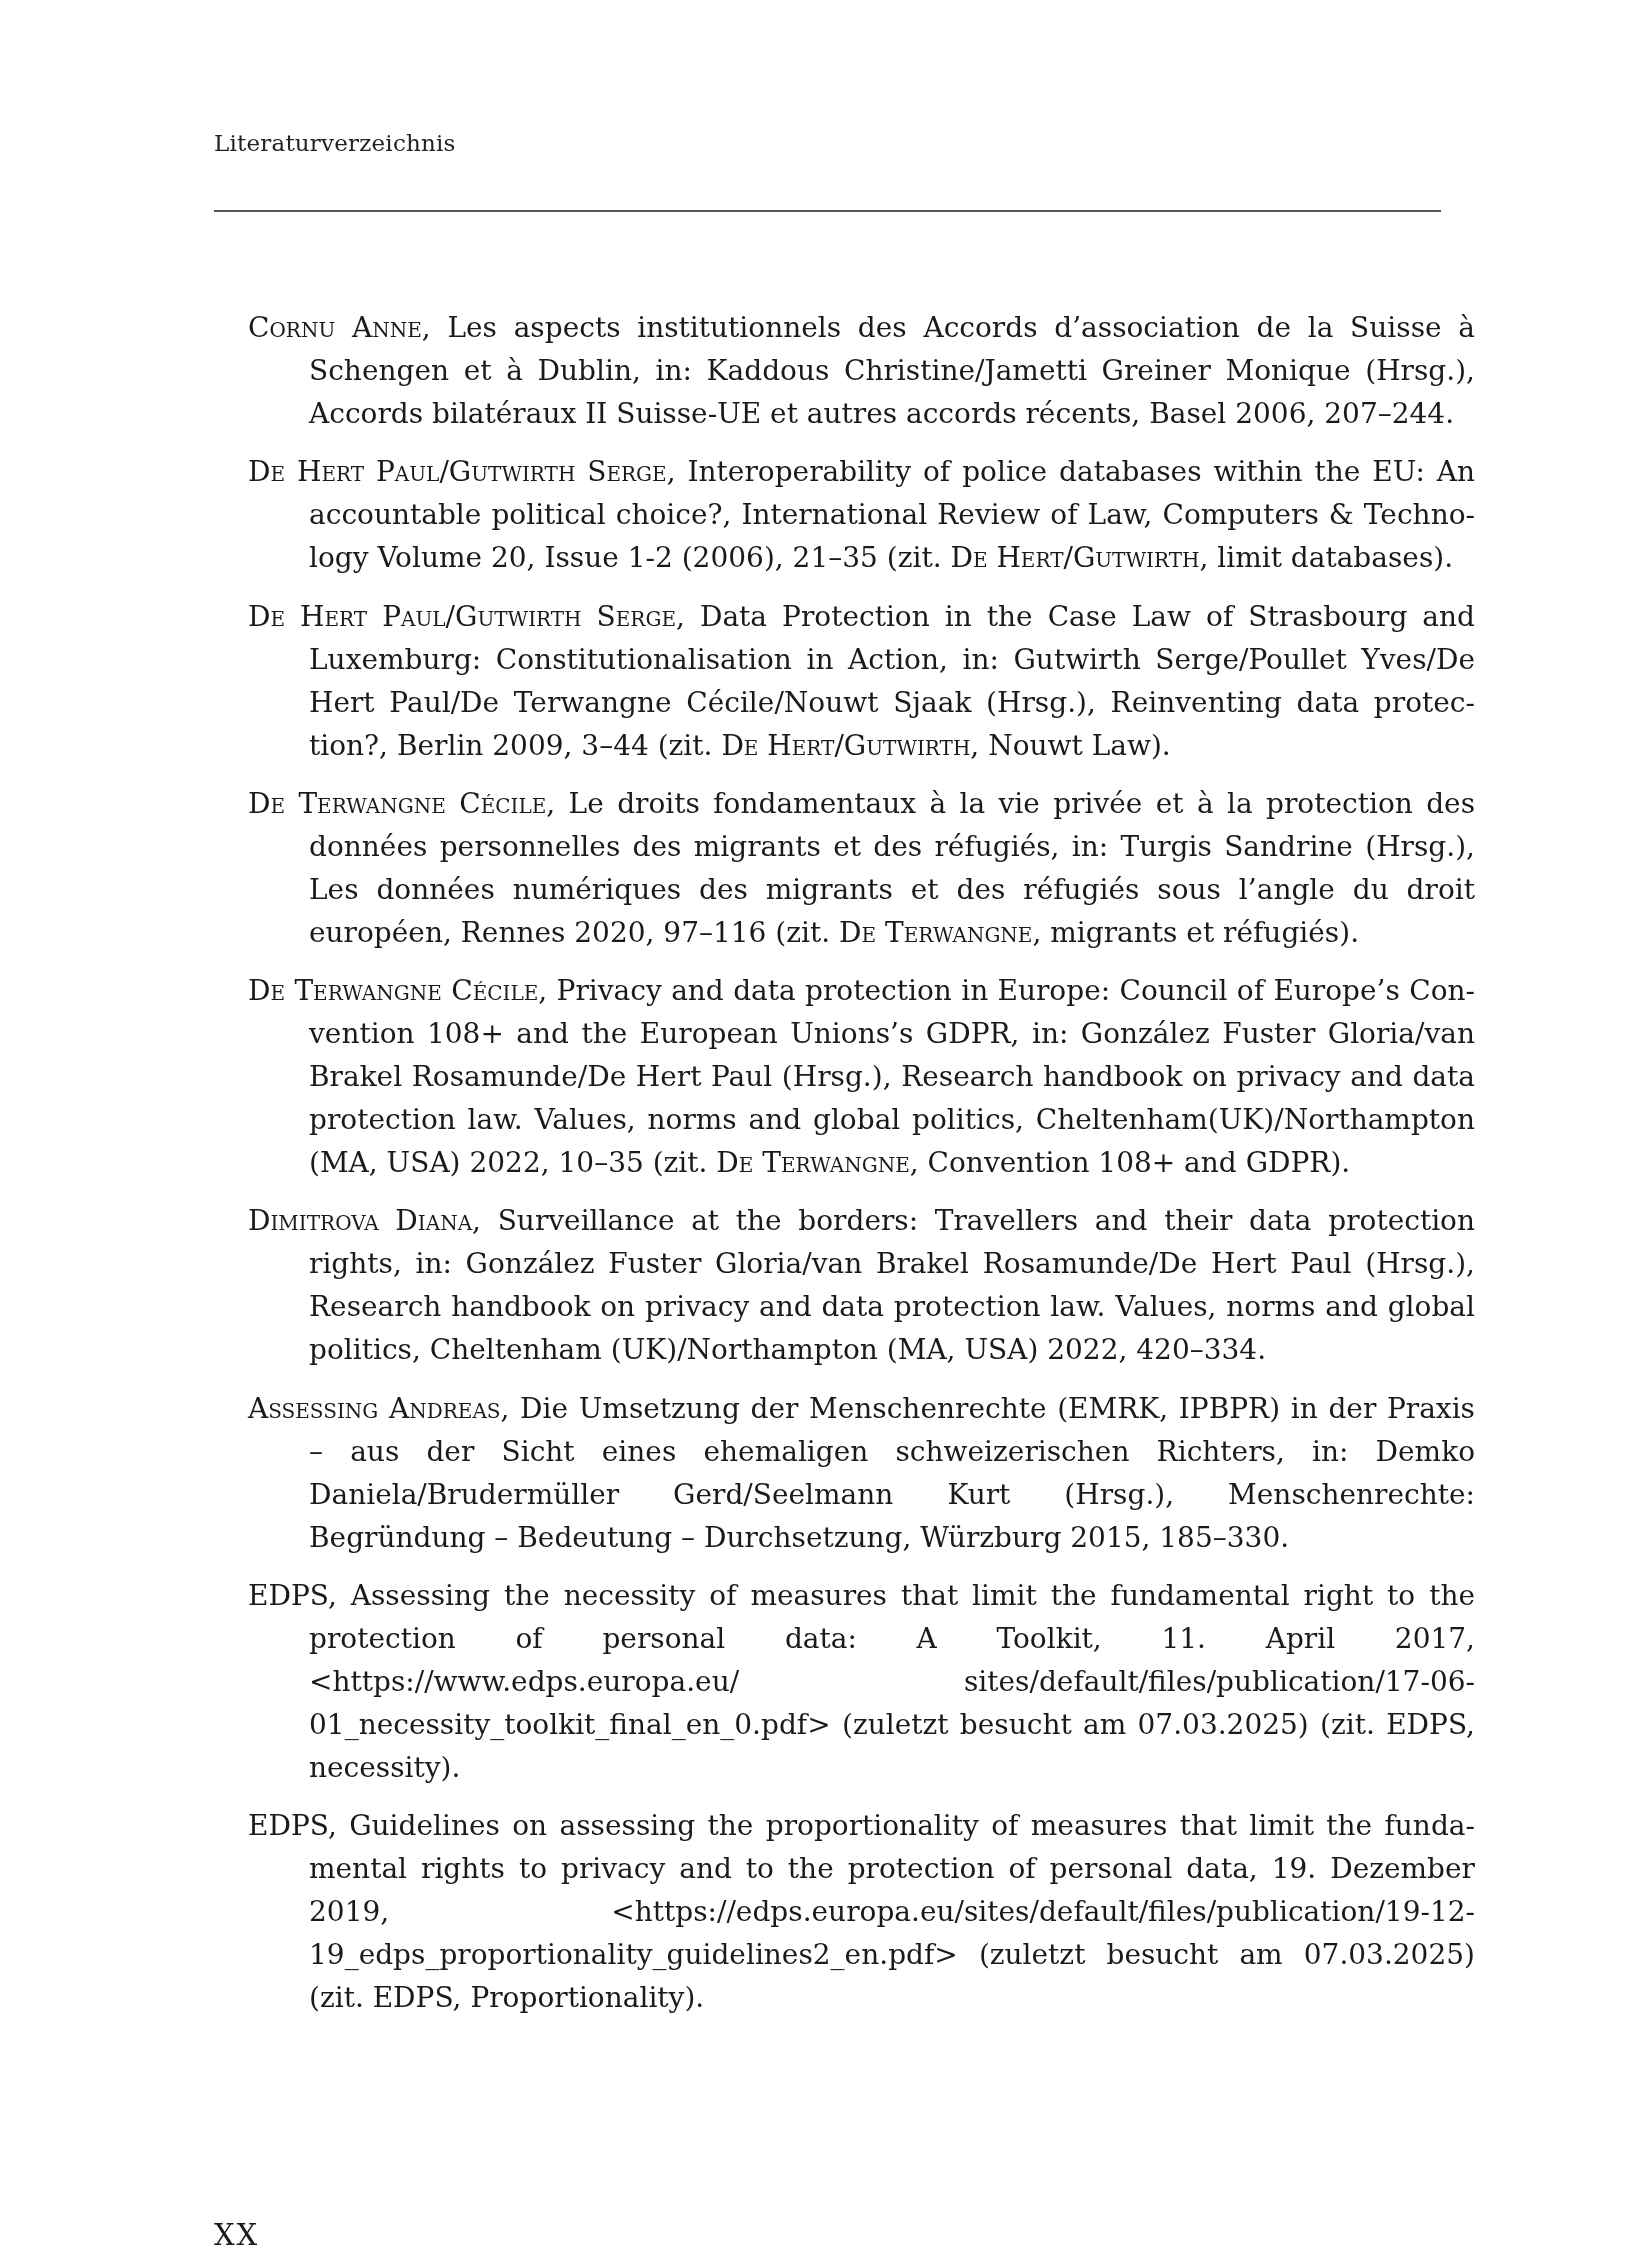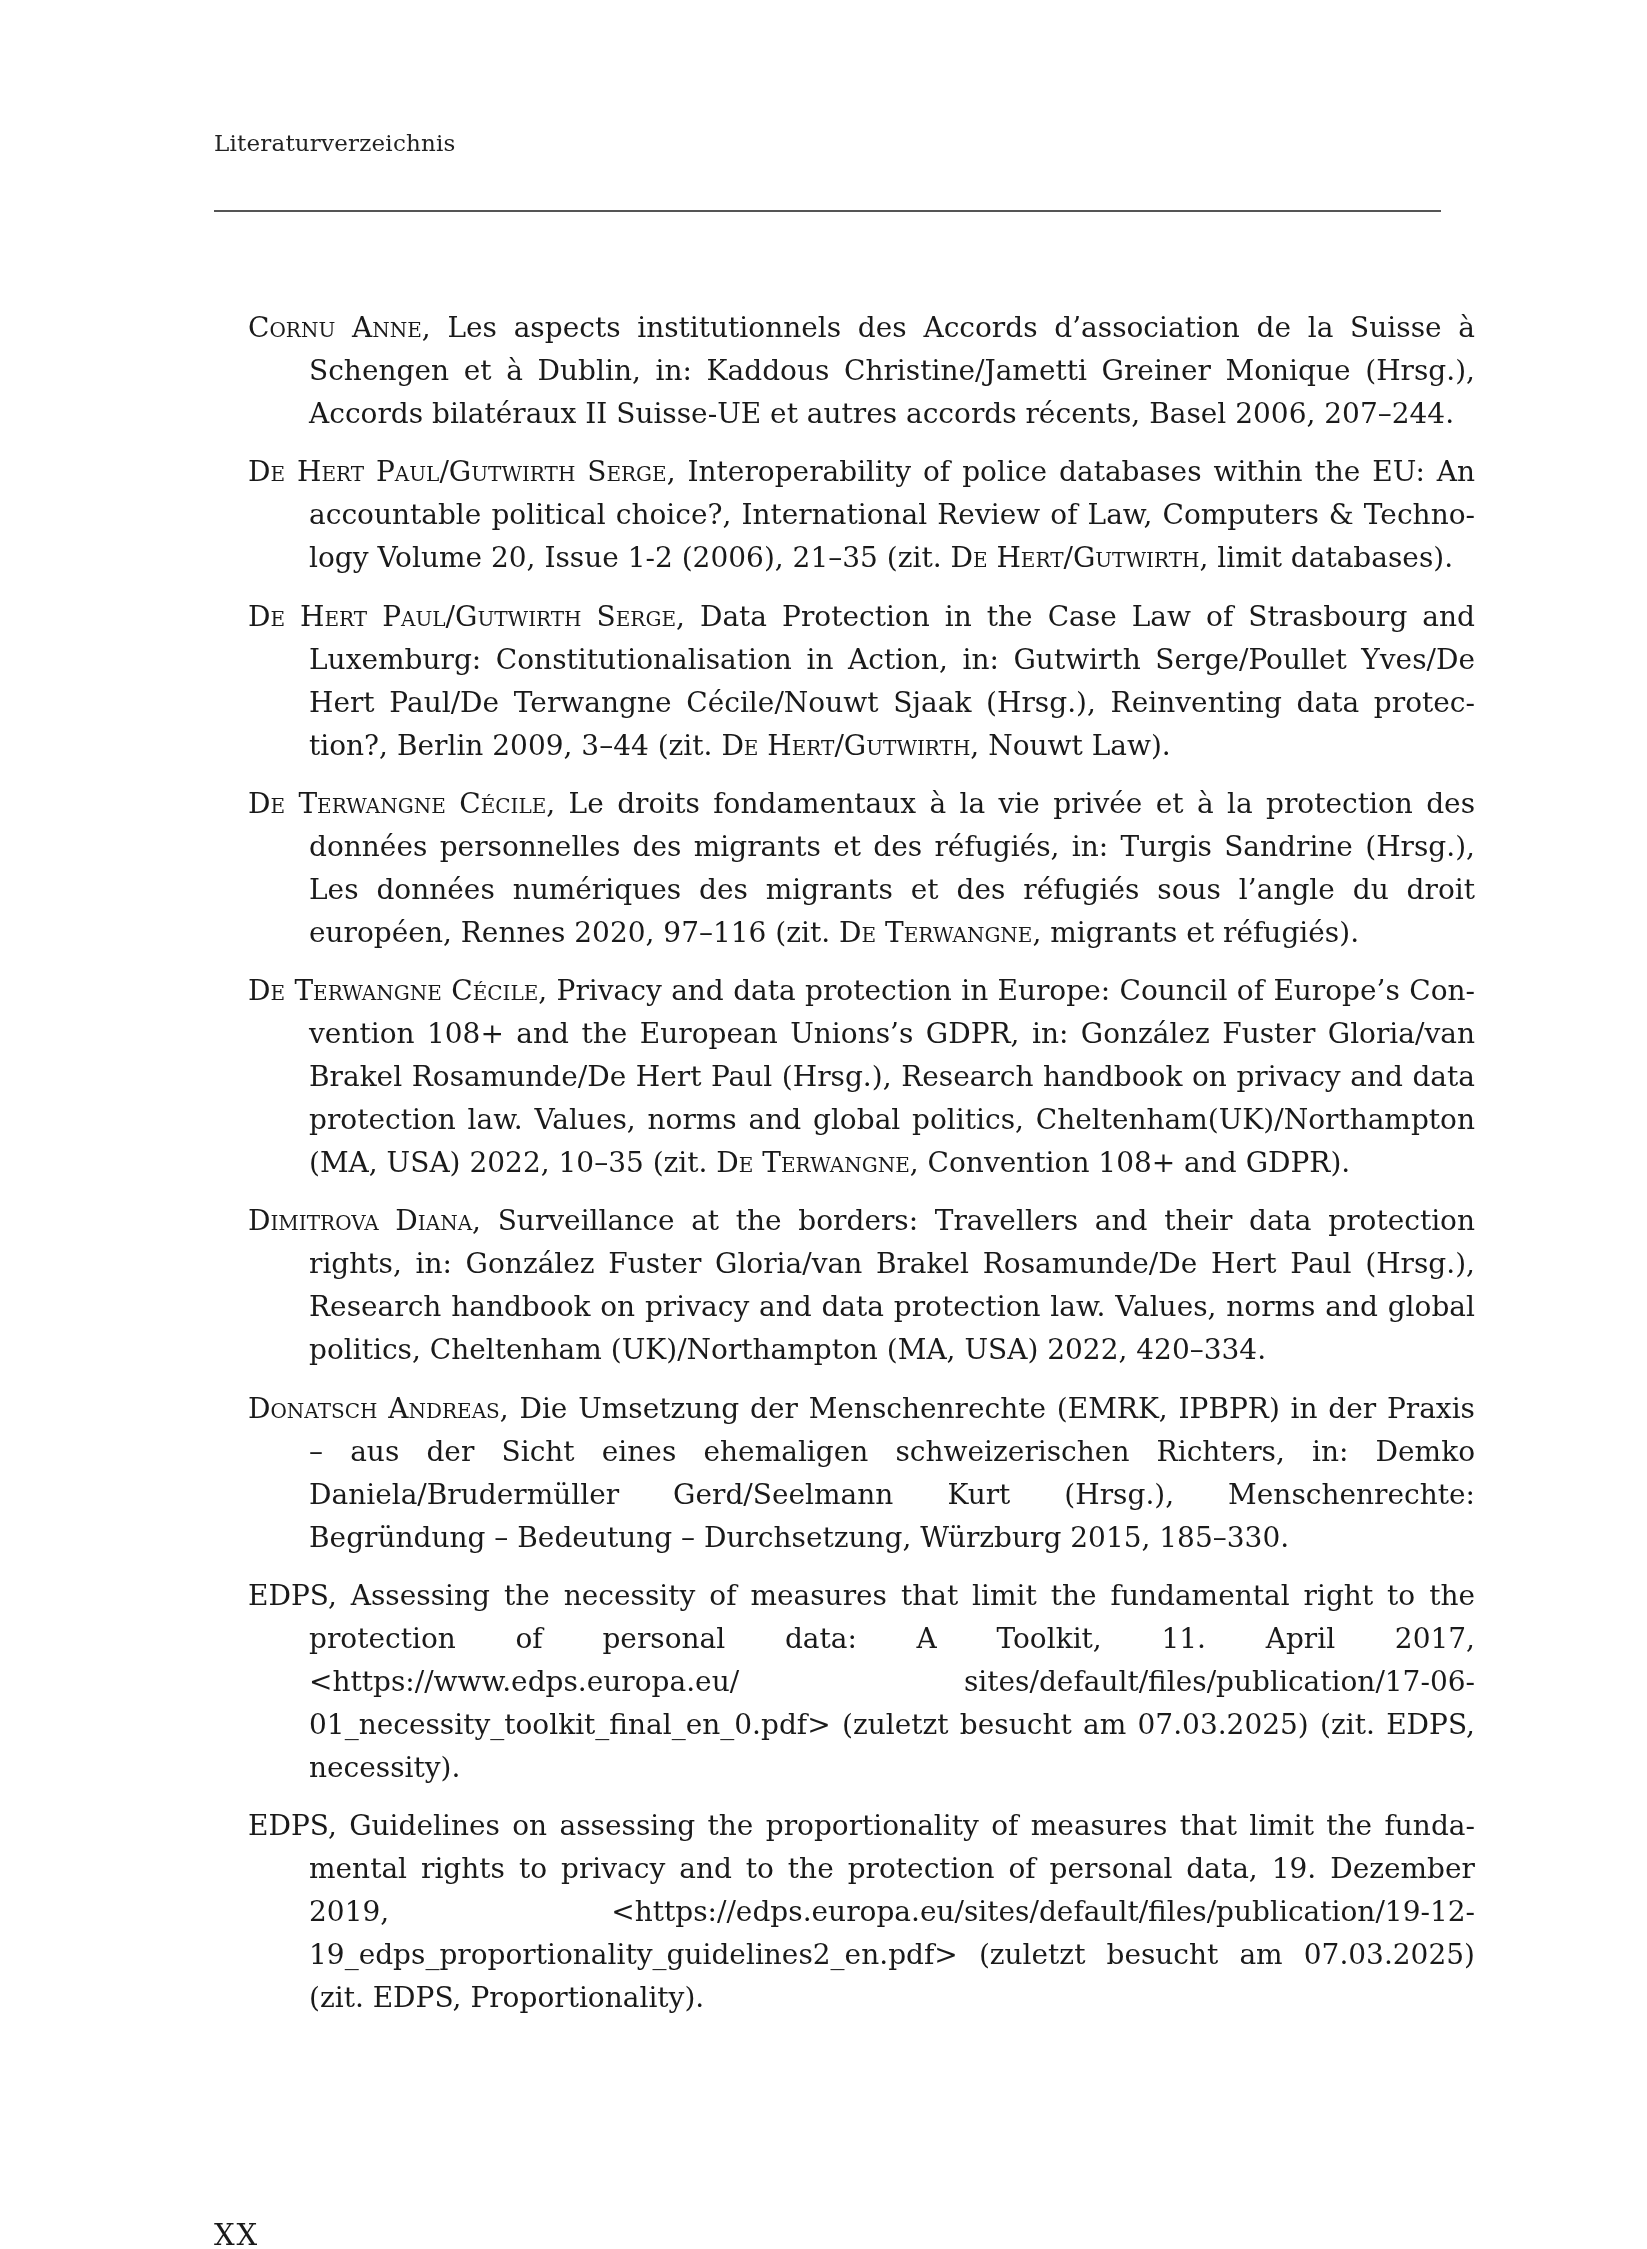--- a/index.html
+++ b/index.html
@@ -48,21 +48,21 @@
   <p class="entry"><span class="sc">De Hert Paul/Gutwirth Serge</span><span>, Interoperability of police databases within the EU: An accountable political choice?, International Review of Law, Computers &amp; Techno­logy Volume 20, Issue 1-2 (2006), 21–35 (zit. </span><span class="sc">De Hert/Gutwirth</span><span>, limit databases).</span></p>
 
   <p class="entry"><span class="sc">De Hert Paul/Gutwirth Serge</span><span>, Data Protection in the Case Law of Strasbourg and Luxemburg: Constitutionalisation in Action, in: Gutwirth Serge/Poullet Yves/De Hert Paul/De Terwangne Cécile/Nouwt Sjaak (Hrsg.), Reinventing data protec­tion?, Berlin 2009, 3–44 (zit. </span><span class="sc">De Hert/Gutwirth</span><span>, Nouwt Law).</span></p>
 
   <p class="entry"><span class="sc">De Terwangne Cécile</span><span>, Le droits fondamentaux à la vie privée et à la protection des données personnelles des migrants et des réfugiés, in: Turgis Sandrine (Hrsg.), Les données numériques des migrants et des réfugiés sous l’angle du droit européen, Rennes 2020, 97–116 (zit. </span><span class="sc">De Terwangne</span><span>, migrants et réfugiés).</span></p>
 
   <p class="entry"><span class="sc">De Terwangne Cécile</span><span>, Privacy and data protection in Europe: Council of Europe’s Con­vention 108+ and the European Unions’s GDPR, in: González Fuster Gloria/van Bra­kel Rosamunde/De Hert Paul (Hrsg.), Research handbook on privacy and data pro­tection law. Values, norms and global politics, Cheltenham(UK)/Northampton (MA, USA) 2022, 10–35 (zit. </span><span class="sc">De Terwangne</span><span>, Convention 108+ and GDPR).</span></p>
 
   <p class="entry"><span class="sc">Dimitrova Diana</span><span>, Surveillance at the borders: Travellers and their data protection rights, in: González Fuster Gloria/van Brakel Rosamunde/De Hert Paul (Hrsg.), Re­search handbook on privacy and data protection law. Values, norms and global po­litics, Cheltenham (UK)/Northampton (MA, USA) 2022, 420–334.</span></p>
 
-  <p class="entry"><span class="sc">Donatsch Andreas</span><span>, Die Umsetzung der Menschenrechte (EMRK, IPBPR) in der Praxis – aus der Sicht eines ehemaligen schweizerischen Richters, in: Demko Daniela/Bru­dermüller Gerd/Seelmann Kurt (Hrsg.), Menschenrechte: Begründung – Bedeu­tung – Durchsetzung, Würzburg 2015, 185–330.</span></p>
+  <p class="entry"><span class="sc">Assessing Andreas</span><span>, Die Umsetzung der Menschenrechte (EMRK, IPBPR) in der Praxis – aus der Sicht eines ehemaligen schweizerischen Richters, in: Demko Daniela/Bru­dermüller Gerd/Seelmann Kurt (Hrsg.), Menschenrechte: Begründung – Bedeu­tung – Durchsetzung, Würzburg 2015, 185–330.</span></p>
 
 
   <p class="entry"><span>EDPS</span><span>, Assessing the necessity of measures that limit the fundamental right to the pro­tection of personal data: A Toolkit, 11. April 2017, &lt;https://www.edps.europa.eu/ sites/default/files/publication/17-06-01_necessity_toolkit_final_en_0.pdf&gt; (zuletzt besucht am 07.03.2025) (zit. EDPS, necessity).</span></p>
 
   <p class="entry"><span>EDPS</span><span>, Guidelines on assessing the proportionality of measures that limit the funda­mental rights to privacy and to the protection of personal data, 19. Dezember 2019, &lt;https://edps.europa.eu/sites/default/files/publication/19-12-19_edps_propor­tionality_guidelines2_en.pdf&gt; (zuletzt besucht am 07.03.2025) (zit. EDPS, Propor­tionality).</span></p>
 
 </div>
 
 <div class="page-number">XX</div>
 

